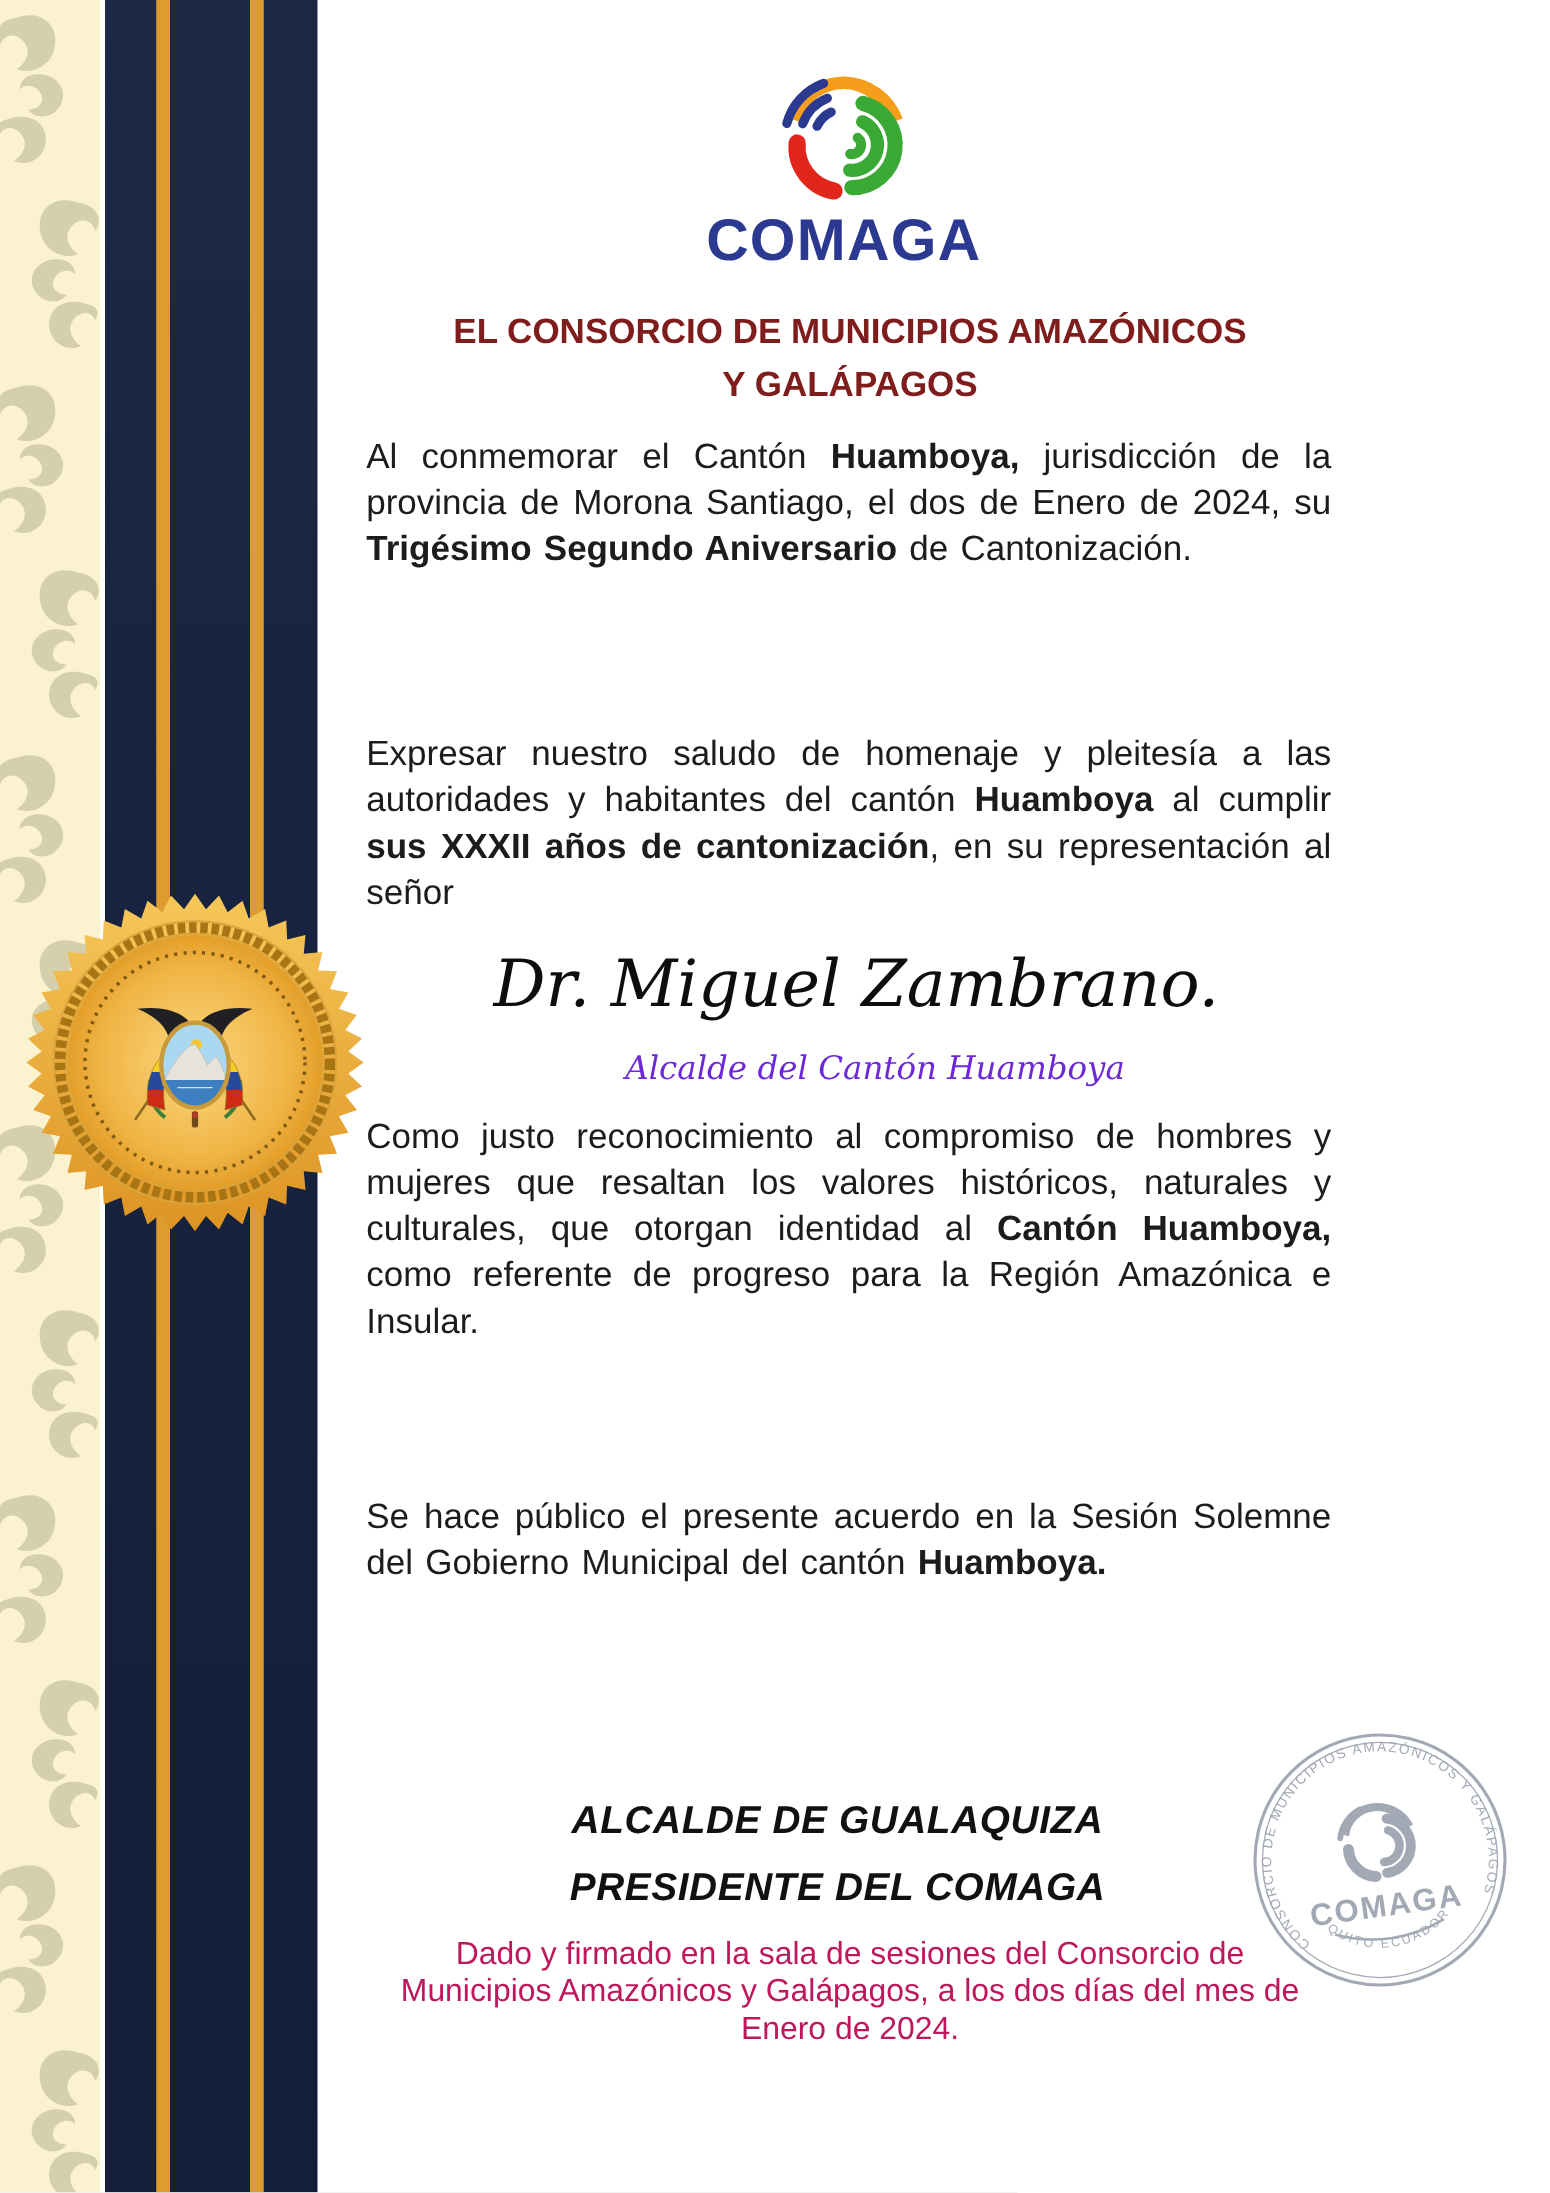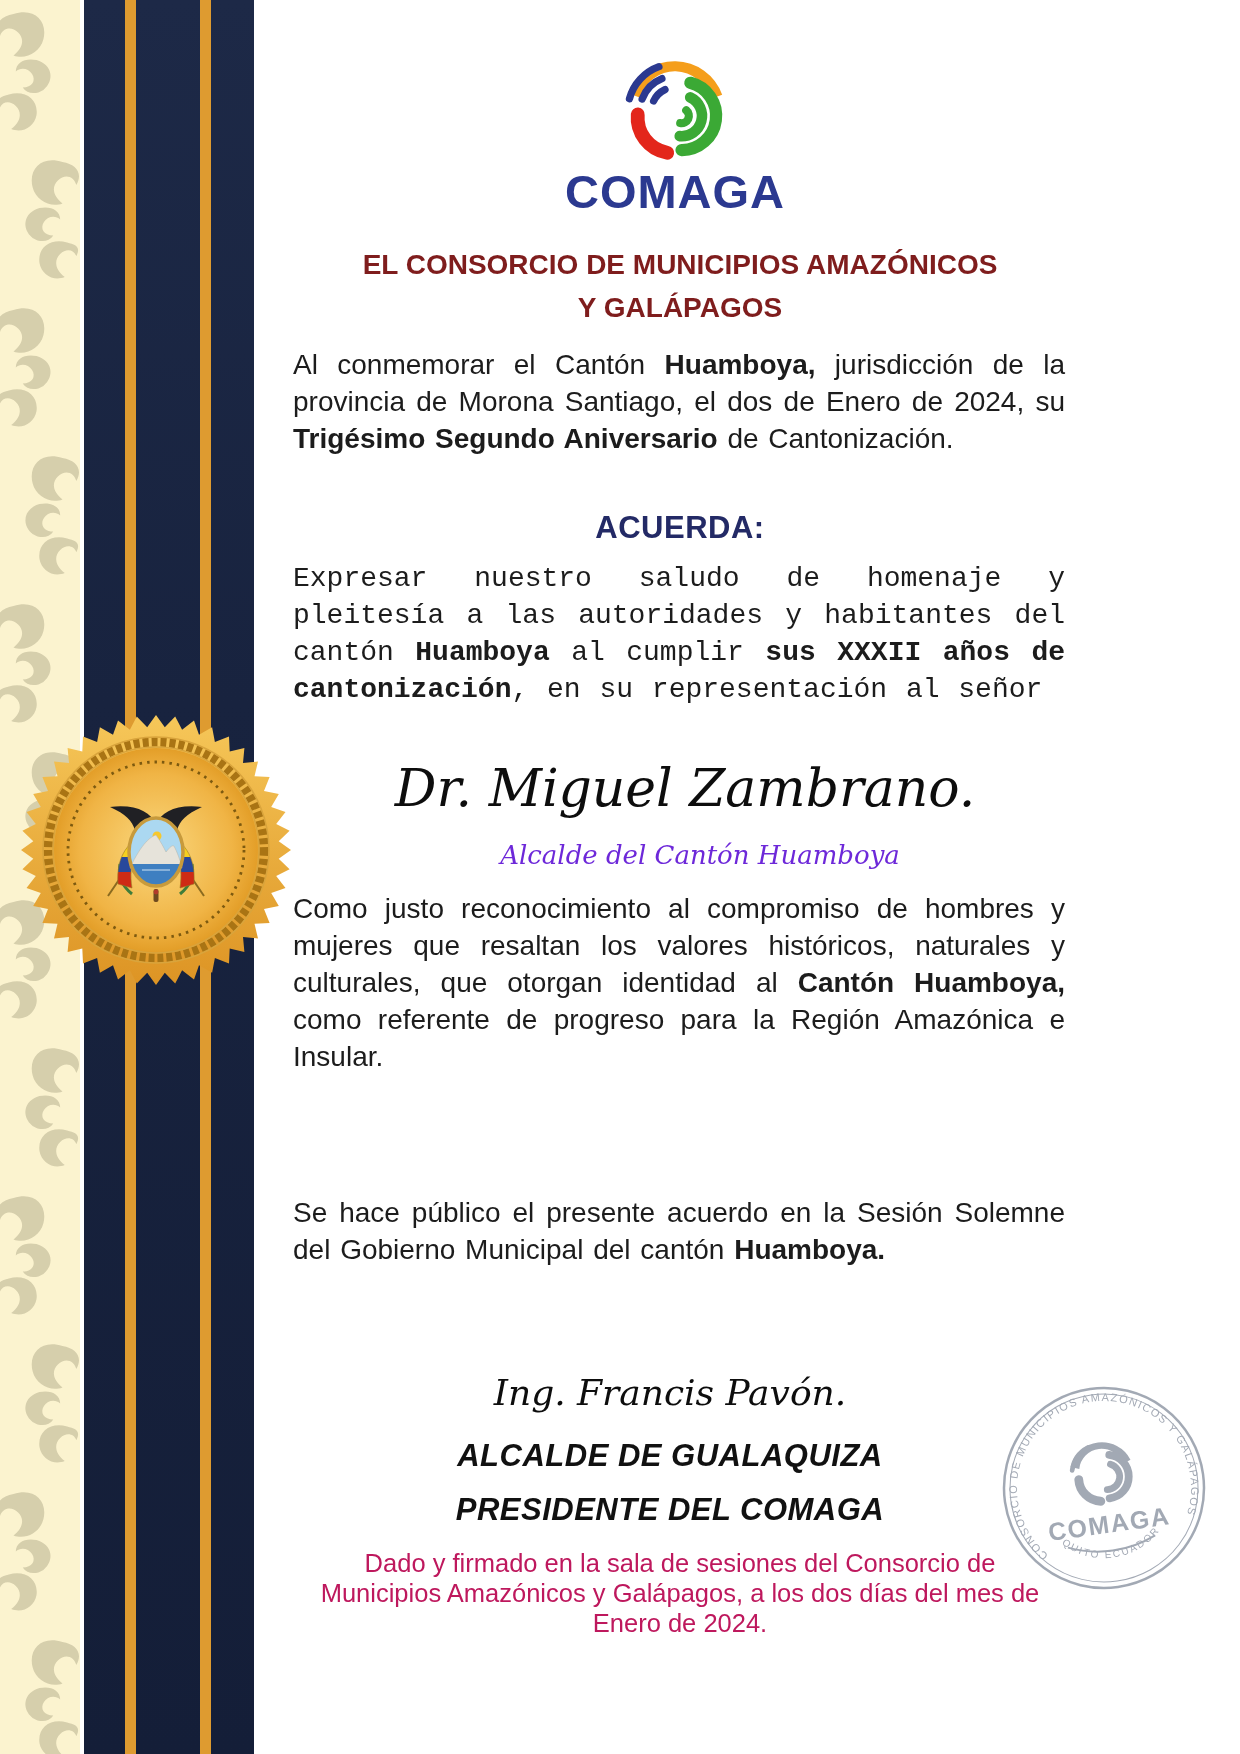--- a/index.html
+++ b/index.html
@@ -24,21 +24,21 @@
   }
   
   .org-title {
     position:absolute; left:295px; top:243px; width:770px; text-align:center;
     font-size:28px; font-weight:bold; line-height:43px; color:#7f1d1d;
   }
   .body-par {
     position:absolute; left:293px; width:772px; margin:0;
     font-size:28px; line-height:37px; text-align:justify; word-spacing:2px; color:#1c1c1c;
   }
-  .p1 { top:346px; } .p2 { top:560px;font-family:Liberation Mono, monospace; } .p3 { top:890px; } .p4 { top:1194px; }
+  .p1 { top:346px; } .p2 { top:584px; } .p3 { top:890px; } .p4 { top:1194px; }
   .acuerda {
     position:absolute; left:295px; top:510px; width:770px; text-align:center;
     font-size:31px; font-weight:bold; letter-spacing:0.5px; color:#232A66;
   }
   .script { font-family:"DejaVu Serif", serif; font-style:italic; font-weight:normal; }
   .honoree-name  { position:absolute; left:295px; top:758px;  width:780px; text-align:center; font-size:52px; color:#0d0d0d; }
   .honoree-title { position:absolute; left:315px; top:840px;  width:770px; text-align:center; font-size:26px; color:#6d28d9; }
   .sig-name      { position:absolute; left:295px; top:1372px; width:750px; text-align:center; font-size:36px; color:#0d0d0d; }
   .sig-role {
     position:absolute; left:295px; width:750px; text-align:center;
@@ -147,30 +147,28 @@
     <path d="M -26.3,-12.3 A 29 29 0 0 1 -12.3,-26.3" fill="none" stroke="#2B3990" stroke-width="9" stroke-linecap="round"></path>
   </svg>
   <div class="wordmark">COMAGA</div>
 
   <div class="org-title">
     <div>EL CONSORCIO DE MUNICIPIOS AMAZÓNICOS</div>
     <div>Y GALÁPAGOS</div>
   </div>
 
   <p class="body-par p1"><span>Al conmemorar el Cantón </span><b>Huamboya,</b><span> jurisdicción de la provincia de Morona Santiago, el dos de Enero de 2024, su </span><b>Trigésimo Segundo Aniversario</b><span> de Cantonización.</span></p>
-  <div class="acuerda">ACUERDA:</div>
   <p class="body-par p2"><span>Expresar nuestro saludo de homenaje y pleitesía a las autoridades y habitantes del cantón </span><b>Huamboya</b><span> al cumplir </span><b>sus XXXII años de cantonización</b><span>, en su representación al señor</span></p>
 
   <div class="honoree-name script">Dr. Miguel Zambrano.</div>
   <div class="honoree-title script">Alcalde  del Cantón Huamboya</div>
 
   <p class="body-par p3"><span>Como justo reconocimiento al compromiso de hombres y mujeres que resaltan los valores históricos, naturales y culturales, que otorgan identidad al </span><b>Cantón Huamboya,</b><span> como referente de progreso para la Región Amazónica e Insular.</span></p>
   <p class="body-par p4"><span>Se hace público el presente acuerdo en la Sesión Solemne del Gobierno Municipal del cantón </span><b>Huamboya.</b></p>
 
-  <div class="sig-name script">Ing.  Francis Pavón.</div>
   <div class="sig-role r1">ALCALDE DE GUALAQUIZA</div>
   <div class="sig-role r2">PRESIDENTE  DEL COMAGA</div>
 
   <div class="closing">
     <div>Dado y firmado en la sala de sesiones del Consorcio de</div>
     <div>Municipios Amazónicos y  Galápagos, a los dos días del mes de</div>
     <div>Enero de 2024.</div>
   </div>
 
   <svg class="stamp-svg" viewBox="-107 -107 214 214">

